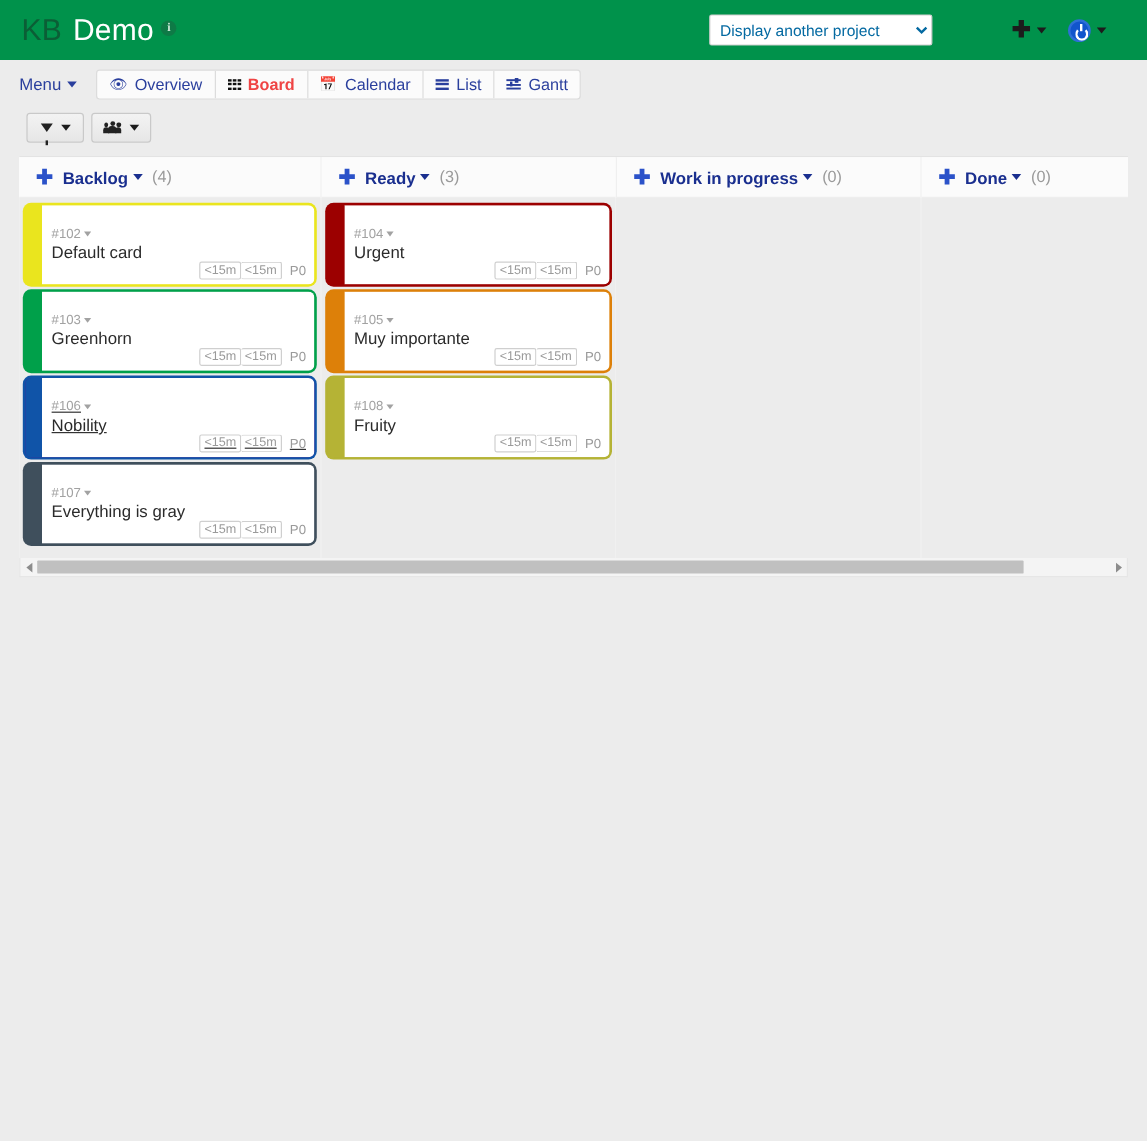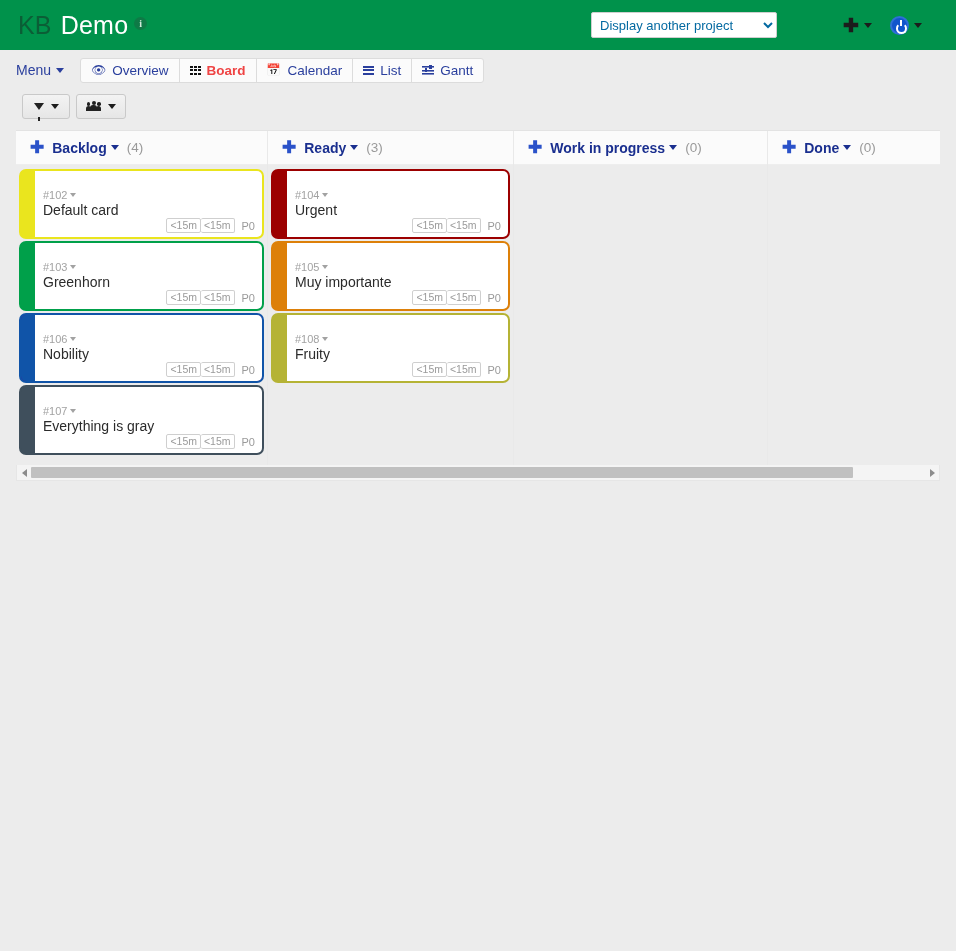--- a/index.html
+++ b/index.html
@@ -529,21 +529,21 @@
               <span class="tcaret"></span>
             </div>
             <div class="task-title">Greenhorn</div>
             <div class="task-footer">
               <span class="time-badge">&lt;15m</span>
               <span class="time-badge">&lt;15m</span>
               <span class="prio">P0</span>
             </div>
           </div>
         </div>
-        <div class="task" style="box-shadow: rgb(16, 84, 168) 0px 0px 0px 2px; background: #4c1d95;">
+        <div class="task" style="box-shadow: rgb(16, 84, 168) 0px 0px 0px 2px; background: #4c1d95; text-decoration: underline;">
           <div class="stripe" style="background:#1054a8"></div>
           <div class="inner">
             <div class="task-id">
               <span>#106</span>
               <span class="tcaret"></span>
             </div>
             <div class="task-title">Nobility</div>
             <div class="task-footer">
               <span class="time-badge">&lt;15m</span>
               <span class="time-badge">&lt;15m</span>

